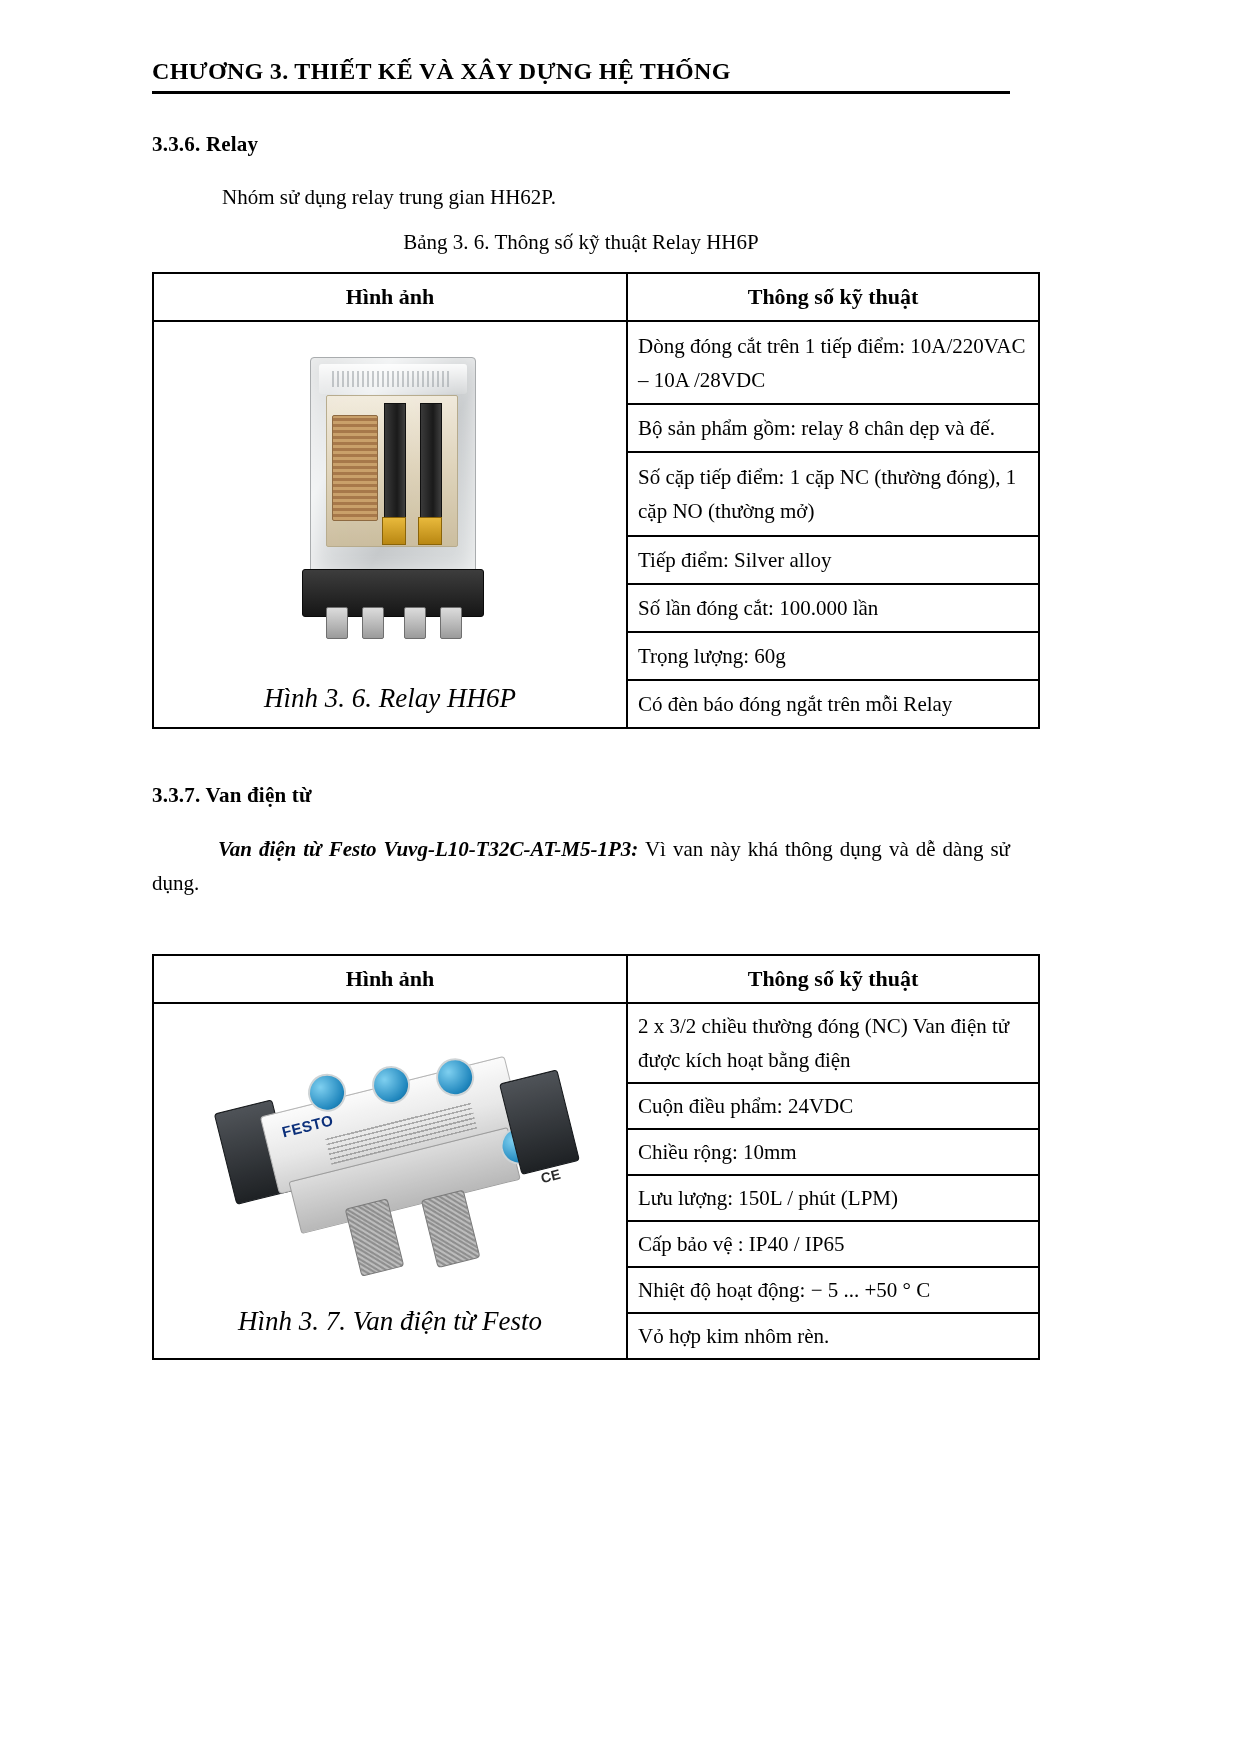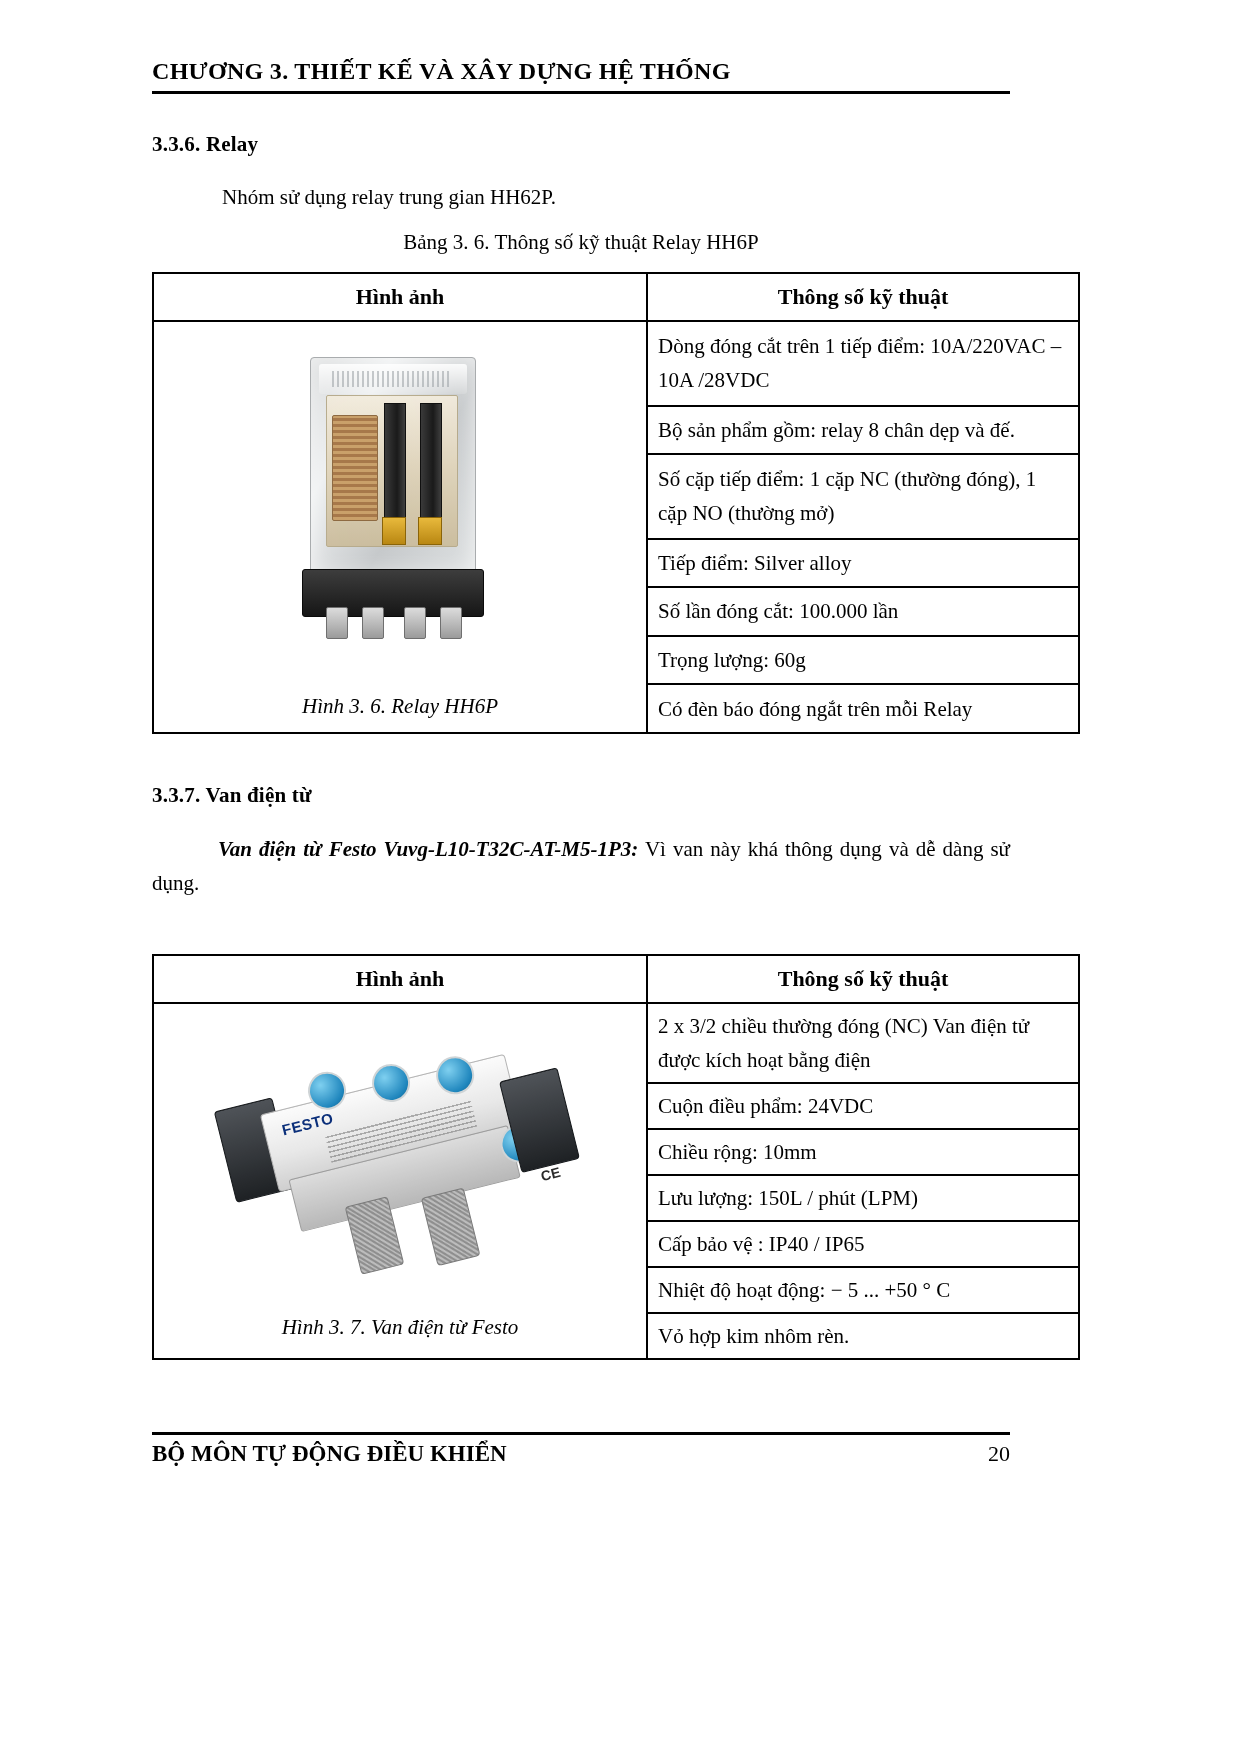--- a/index.html
+++ b/index.html
@@ -89,21 +89,21 @@
   table.spec td, table.spec th {
     border: 2px solid #000;
     padding: 5px 10px;
     font-size: 21px;
     vertical-align: middle;
   }
   table.spec th {
     text-align: center;
     font-weight: bold;
     font-size: 22px;
-    padding: 10px 16px;
+    padding: 10px 6px;
   }
   .col-img { width: 460px; }
   .col-spec { width: 398px; }
   .spec-cell { line-height: 34px; }
   .img-cell {
     text-align: center;
     padding: 0;
     vertical-align: top;
   }
   .img-wrap {
@@ -113,24 +113,23 @@
     display: block;
   }
   .img-wrap-2 {
     position: relative;
     width: 100%;
     height: 285px;
     display: block;
   }
   .fig-caption {
     font-style: italic;
-    font-size: 21px;
+    font-size: 27px;
     padding: 4px 0 8px 0;
     text-align: center;
-    margin-top: 11px;
   }
 
   
   .relay {
     position: absolute;
     left: 128px;
     top: 14px;
     width: 200px;
     height: 310px;
   }
@@ -414,21 +413,14 @@
     </tr>
     <tr>
       <td class="spec-cell">Nhiệt độ hoạt động: − 5 ... +50 ° C</td>
     </tr>
     <tr>
       <td class="spec-cell">Vỏ hợp kim nhôm rèn.</td>
     </tr>
   </tbody>
     </table>
 
-  <div class="footer">
-    <div class="footer-rule"></div>
-    <div class="footer-row">
-      <span>BỘ MÔN TỰ ĐỘNG ĐIỀU KHIỂN</span>
-      <span class="footer-page">20</span>
-    </div>
-  </div>
 
 </div>
 
 </body></html>

